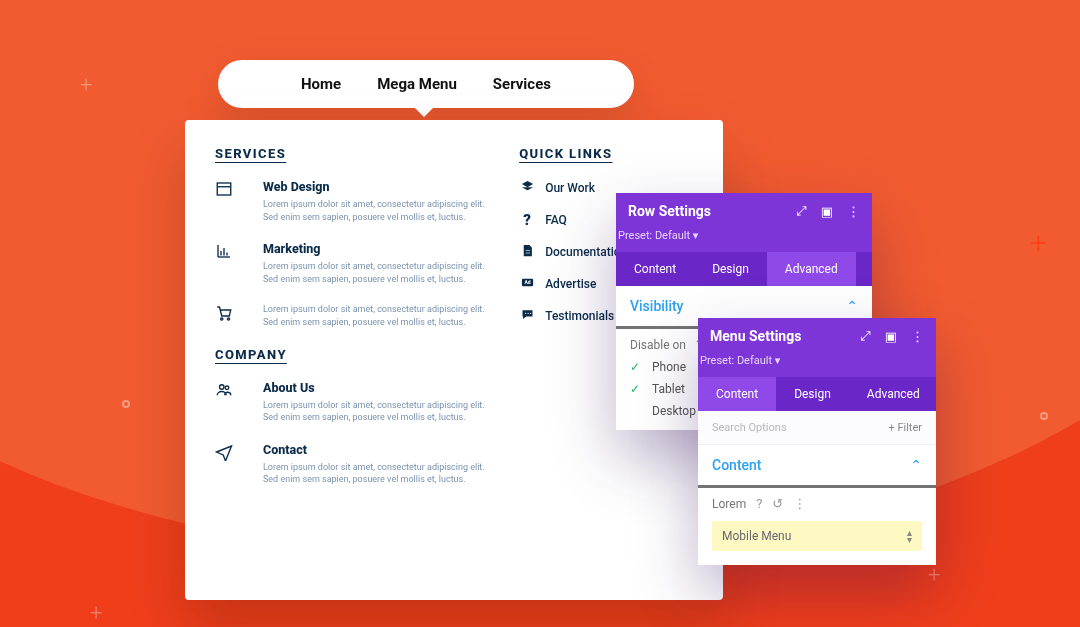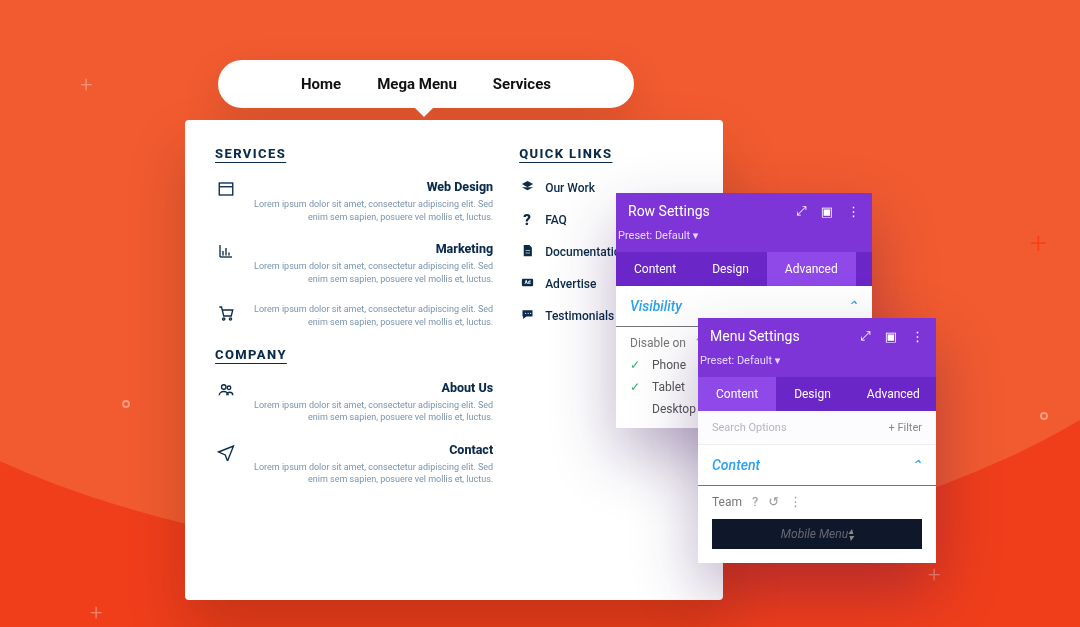--- a/index.html
+++ b/index.html
@@ -13,50 +13,50 @@
   
   .nav-pill { position:absolute; left:218px; top:48px; width:416px; height:48px; background:#fff; border-radius:40px; display:flex; align-items:center; justify-content:center; gap:36px; box-shadow:0 14px 40px rgba(0,0,0,.12);margin-top:12px; }
   .nav-pill a { font-size:15px; font-weight:700; color:#111; cursor:pointer; }
   .nav-pill .arrow-down { position:absolute; left:196px; bottom:-9px; width:0; height:0; border-left:10px solid transparent; border-right:10px solid transparent; border-top:10px solid #fff; }
 
   
   .mega { position:absolute; left:185px; top:120px; width:538px; height:480px; background:#fff; border-radius:4px; box-shadow:0 30px 60px rgba(0,0,0,.18); padding:26px 30px 26px 30px; display:flex; gap:26px; }
   .col { flex:1; min-width:0; }
   .col.left { flex:1.6; }
   .heading { font-size:13px; font-weight:800; letter-spacing:1.4px; color:#0a2b4a; text-decoration:underline; text-underline-offset:4px; margin-bottom:18px; }
-  .svc { display:flex; gap:16px; margin-bottom:18px;text-align:right; }
+  .svc { display:flex; gap:28px; margin-bottom:18px; }
   .svc .ic { width:20px; flex-shrink:0; color:#0a2b4a; padding-top:1px; }
   .svc .ic svg { width:18px; height:18px; stroke:#0a2b4a; fill:none; stroke-width:1.8; }
   .svc h4 { font-size:12.5px; font-weight:800; color:#0a2b4a; margin-bottom:4px; }
   .svc p { font-size:9px; line-height:1.4; color:#7a93ad; }
   .qitem { display:flex; align-items:center; gap:10px; font-size:12px; color:#0a2b4a; margin-bottom:14px; font-weight:500; }
   .qitem .qi { width:16px; text-align:center; }
   .qitem .qi svg { width:15px; height:15px; fill:#0a2b4a; }
 
   
   .panel { position:absolute; background:#fff; box-shadow:0 28px 60px rgba(40,0,80,.3); font-size:12px; color:#444; }
   .p-head { background:#7e35d8; color:#fff; }
   .p-titlebar { display:flex; align-items:center; justify-content:space-between; padding:10px 12px; }
-  .p-title { font-size:14px; font-weight:400; }
+  .p-title { font-size:14px; font-weight:700; }
   .p-icons { display:flex; gap:14px; align-items:center; }
   .p-icons span { font-size:13px; cursor:pointer; }
   .p-preset { font-size:11px; padding:0 2px 10px; color:#e6d4ff; }
   .p-tabs { display:flex; background:#6a26c6; }
   .p-tab { flex:0 0 auto; padding:10px 18px; font-size:12px; color:#fff; cursor:pointer; }
   .p-tab.active { background:#8e49e8; }
-  .p-sec { padding:12px 14px; border-bottom:1px solid #737373;font-style:italic; }
+  .p-sec { padding:12px 14px; border-bottom:3px solid #737373; }
   .p-sec-h { display:flex; justify-content:space-between; align-items:center; color:#2aa1f2; font-size:14px; font-weight:500; }
   .p-sec-h .chev { color:#2aa1f2; font-size:14px; }
   .p-line { display:flex; align-items:center; padding:4px 14px; font-size:12px; color:#555; gap:10px; }
   .p-line.lbl { color:#777; padding-top:8px; }
   .hint { color:#999; display:flex; gap:10px; font-size:13px; }
   .chk { width:12px; color:#2fb36c; }
   .search-bar { display:flex; align-items:center; justify-content:space-between; padding:10px 14px; font-size:11px; color:#b5b5bf; border-bottom:1px solid #eee; background:#fcfcfe;gap:28px; }
   .filter { color:#888; }
-  .menu-select { margin:6px 14px 14px; padding:8px 10px; background:#0f172a; font-size:12px; color:#676773; display:flex; justify-content:center; align-items:center;font-style:italic; }
+  .menu-select { margin:6px 14px 14px; padding:8px 10px; background:#fef9c3; font-size:12px; color:#676773; display:flex; justify-content:space-between; align-items:center; }
   .up-down { font-size:10px; line-height:7px; color:#888; }
 
   #panel1 { left:616px; top:193px; width:256px; }
   #panel2 { left:698px; top:318px; width:238px; }
 </style>
 </head>
 <body>
 
 <div class="bg">
   <div class="wave"></div>
@@ -245,21 +245,21 @@
     <span>Search Options</span>
     <span class="filter">+ Filter</span>
   </div>
   <div class="p-sec">
     <div class="p-sec-h">
       <span>Content</span>
       <span class="chev">⌃</span>
     </div>
   </div>
   <div class="p-line lbl">
-    <span>Team</span>
+    <span>Lorem</span>
     <span class="hint">
       <span>?</span>
       <span>↺</span>
       <span>⋮</span>
     </span>
   </div>
   <div class="menu-select">
     <span>Mobile Menu</span>
     <span class="up-down">▴<br>▾</span>
   </div>

